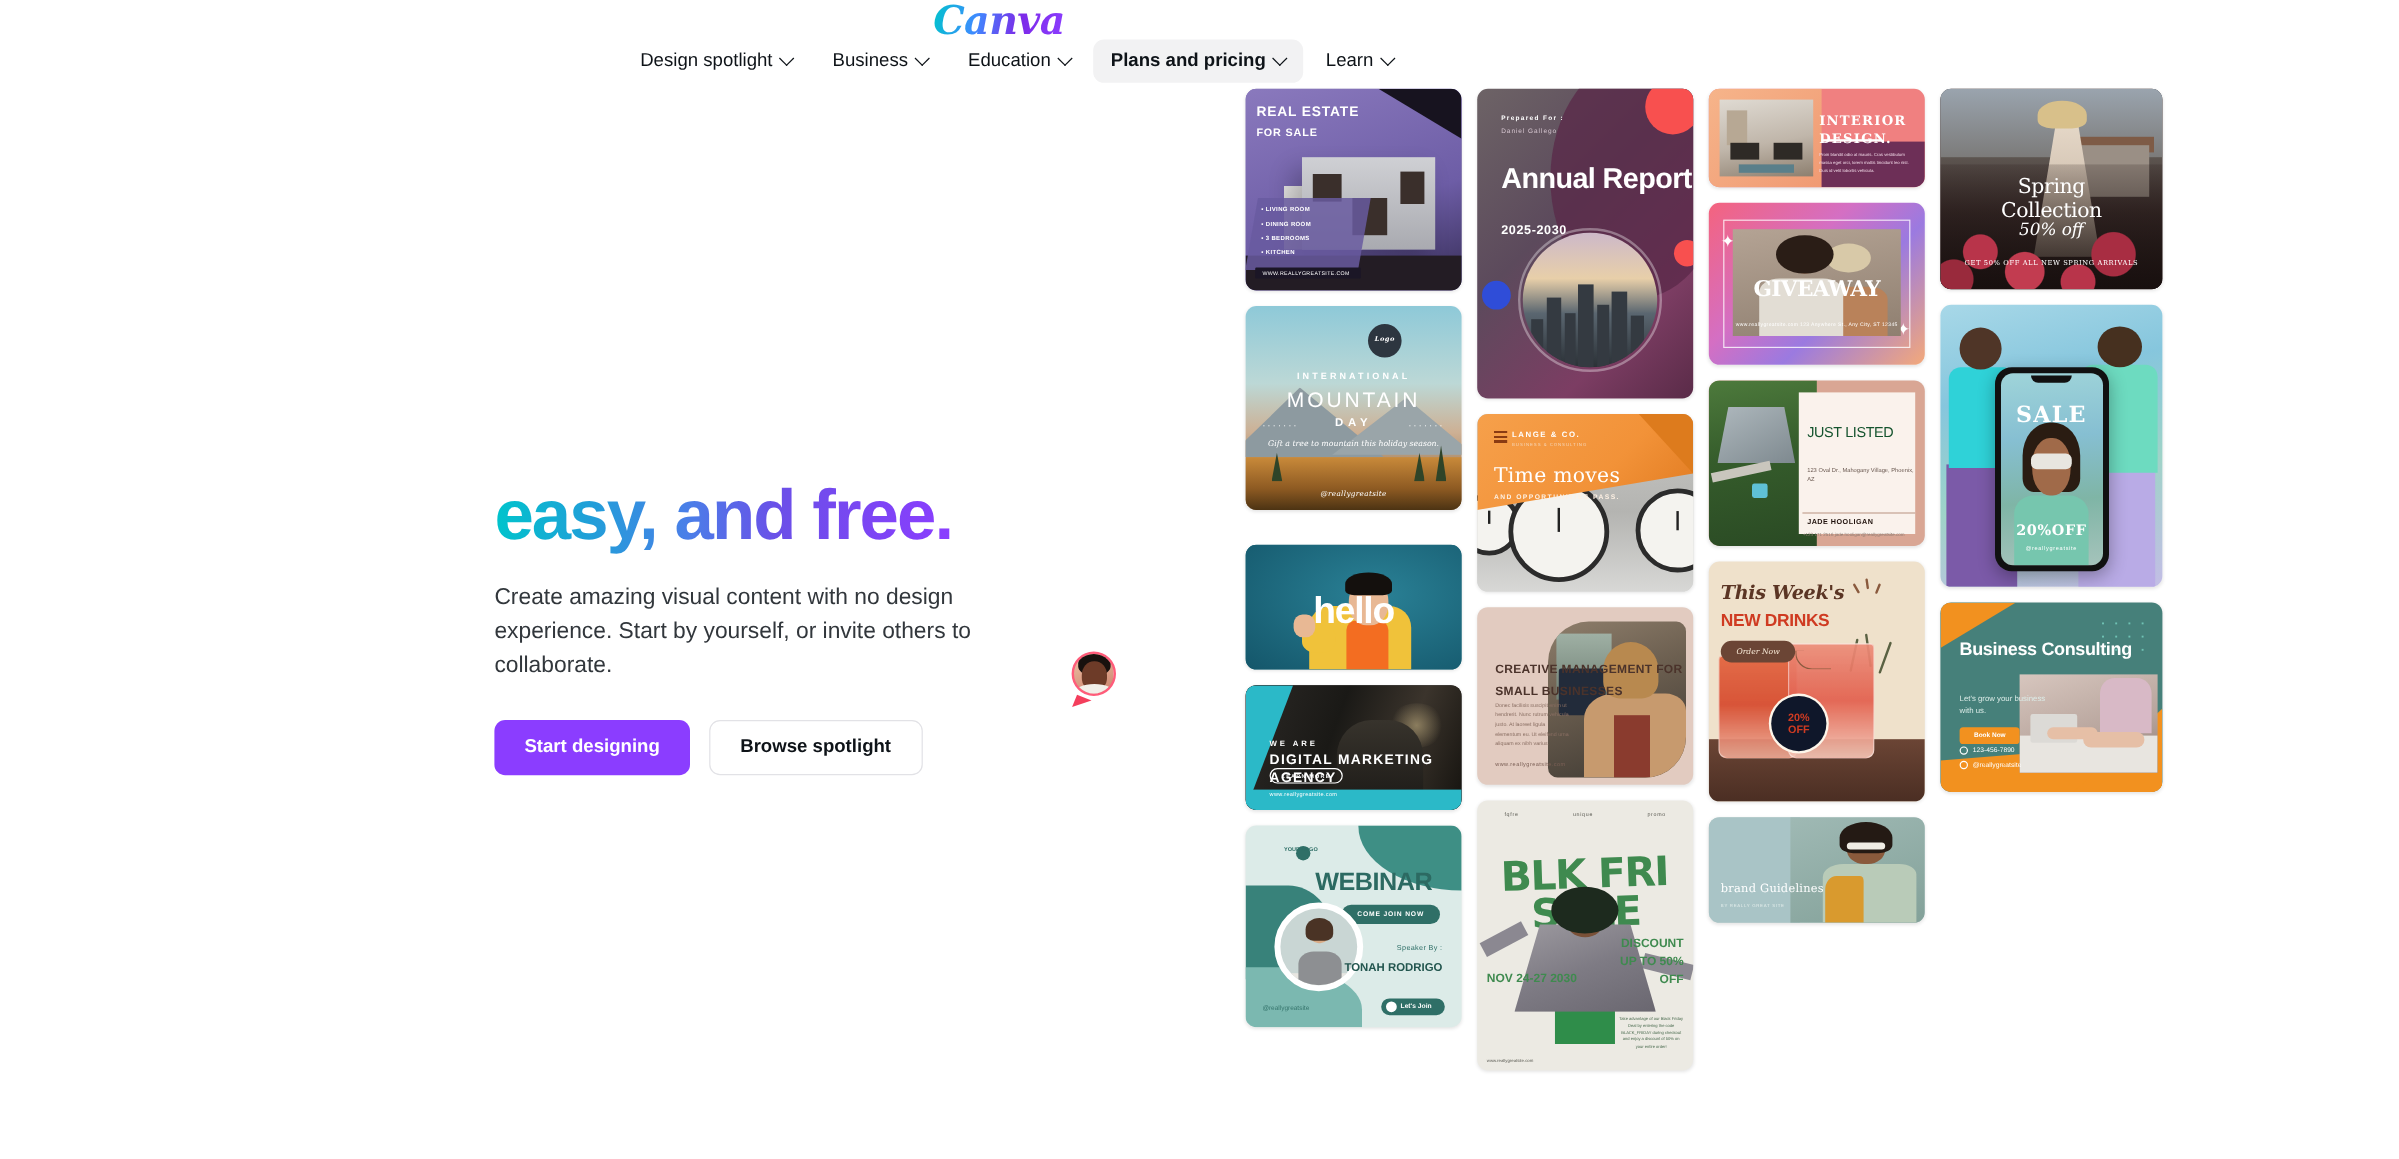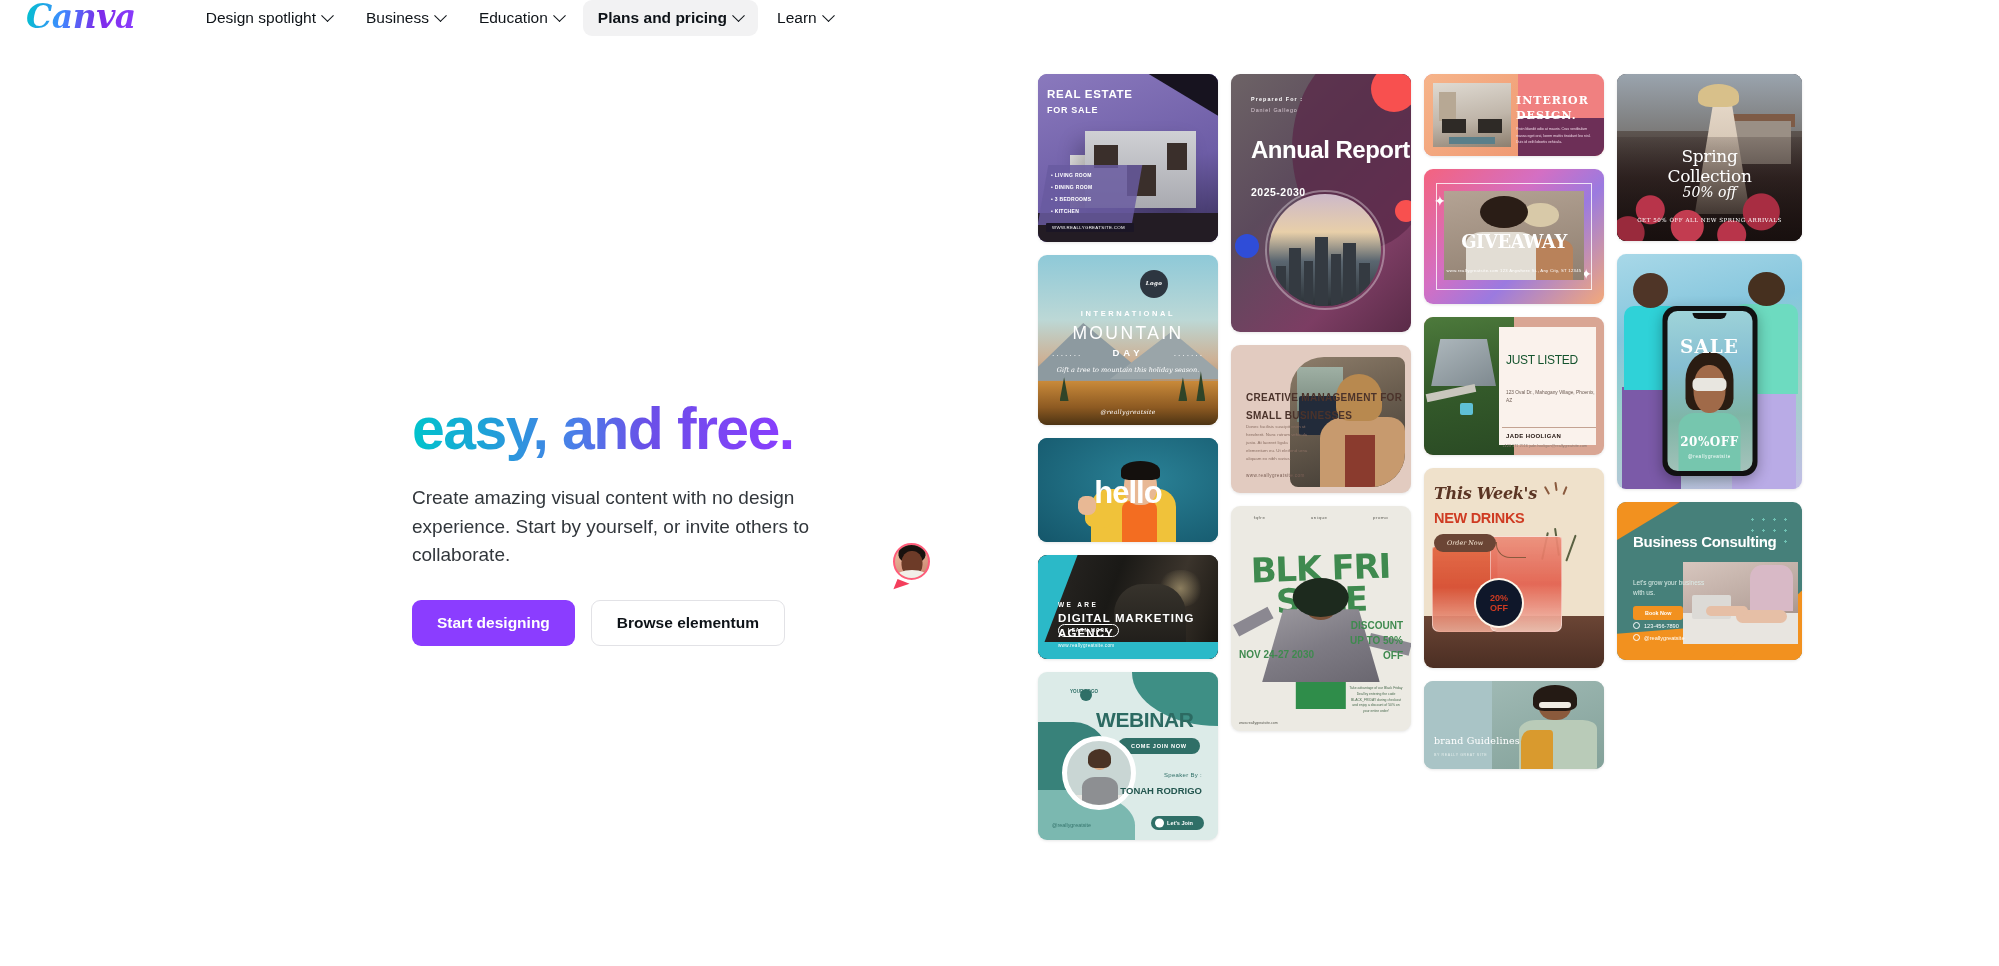--- a/index.html
+++ b/index.html
@@ -7,23 +7,24 @@
     width: 1999px; height: 966px;
     background: #ffffff;
     font-family: "Liberation Sans", sans-serif;
     overflow: hidden;
   }
 
   
   .header {
     position: absolute; top: 0; left: 0;
     width: 1639px; height: 68px;
-    display: flex; align-items: flex-start;
+    display: flex; align-items: center;
     background: #fff;
     z-index: 50;
+    flex-direction: column;
   }
   .logo {
     margin-left: 26px;
     font-family: "DejaVu Serif", serif;
     font-style: italic;
     font-size: 33px;
     font-weight: 700;
     letter-spacing: -0.5px;
     background: linear-gradient(100deg,#00c4cc 0%,#3d8bff 33%,#7d2ae8 66%,#8b3dff 100%);
     -webkit-background-clip: text;
@@ -210,21 +211,21 @@
   .c-mountain .l1 { left:0; right:0; top:54px; text-align:center; font-size:7.5px; letter-spacing:2.6px; font-weight:600; }
   .c-mountain .l2 { left:0; right:0; top:68px; text-align:center; font-size:17.5px; letter-spacing:2.4px; font-weight:500; }
   .c-mountain .l3 { left:0; right:0; top:92px; text-align:center; font-size:9.5px; letter-spacing:4px; font-weight:600; }
   .c-mountain .dots { position:absolute; top:97px; font-size:7px; color:#fff; letter-spacing:2px; }
   .c-mountain .l4 { left:0; right:0; top:110px; text-align:center; font-size:6.5px; line-height:1.6;
      font-family:"DejaVu Serif",serif; font-style:italic; }
   .c-mountain .l5 { left:0; right:0; bottom:10px; text-align:center; font-size:6px; letter-spacing:.3px;
      font-family:"DejaVu Serif",serif; font-style:italic; }
 
   
-  .c-hello { height: 104px; background:#1c6b7d; }
+  .c-hello { height: 104px; background:#1c6b7d;margin-top:16px; }
   .c-hello .bg { position:absolute; inset:0; background: radial-gradient(ellipse at 60% 40%,#2a8196,#14566a); }
   .c-hello .person { position:absolute; left:40%; bottom:0; width:47%; height:85%; }
   .c-hello .jacket { position:absolute; left:-22%; bottom:0; width:100%; height:60%;
      background:#f0c23a; border-radius:18px 18px 0 0; }
   .c-hello .shirt { position:absolute; left:14%; bottom:0; width:42%; height:46%; background:#f36d21; border-radius:8px 8px 0 0; }
   .c-hello .head { position:absolute; left:16%; bottom:42%; width:40%; height:44%; border-radius:50% 50% 45% 45%; background:#e8b894; }
   .c-hello .hair { position:absolute; left:13%; bottom:70%; width:46%; height:22%; border-radius:50% 50% 20% 20%; background:#14100d; }
   .c-hello .arm { position:absolute; left:-30%; bottom:16%; width:34%; height:26%; background:#f0c23a; border-radius:40%; }
   .c-hello .hand { position:absolute; left:-38%; bottom:30%; width:22%; height:22%; background:#e8b894; border-radius:40%; }
   .c-hello .word { left:0; right:0; top:36%; text-align:center; font-size:31px; font-weight:700; letter-spacing:-1px; }
@@ -587,21 +588,21 @@
 </div>
 
 <section class="hero">
   <h1>
     <br>
     <span class="grad">easy, and free.</span>
   </h1>
   <p>Create amazing visual content with no design experience. Start by yourself, or invite others to collaborate.</p>
   <div class="hero-actions">
     <button class="btn-primary">Start designing</button>
-    <button class="btn-secondary">Browse elementum</button>
+    <button class="btn-secondary">Browse spotlight</button>
   </div>
 </section>
 
 <div class="collab">
   <div class="collab-ring">
     <div class="hair"></div>
     <div class="face"></div>
     <div class="shirt"></div>
   </div>
   <div class="collab-cursor"></div>
@@ -711,20 +712,33 @@
         <div class="b" style="left:66%;width:12%;height:56%"></div>
         <div class="b" style="left:80%;width:10%;height:38%"></div>
       </div>
       <div class="ring"></div>
       <div class="t-text prep">Prepared For :</div>
       <div class="t-text prepname">Daniel Gallego</div>
       <div class="t-text t1">Annual Report</div>
       <div class="t-text t2">2025-2030</div>
     </div>
 
+    <div class="card c-time">
+      <div class="clockbg"></div>
+      <div class="clk" style="left:-16px;top:66px;width:52px;height:52px"></div>
+      <div class="clk" style="left:26px;top:56px;width:84px;height:84px"></div>
+      <div class="clk" style="right:-22px;top:62px;width:70px;height:70px"></div>
+      <div class="orange"></div>
+      <div class="orange2"></div>
+      <div class="brandmark"></div>
+      <div class="t-text brand">LANGE &amp; CO.</div>
+      <div class="t-text brandsub">BUSINESS &amp; CONSULTING</div>
+      <div class="t-text t1">Time moves</div>
+      <div class="t-text t2">AND OPPORTUNITIES PASS.</div>
+    </div>
 
     <div class="card c-creative">
       <div class="photo">
         <div class="win"></div>
         <div class="mon"></div>
         <div class="body"></div>
         <div class="top"></div>
         <div class="head"></div>
         <div class="hair"></div>
       </div>

